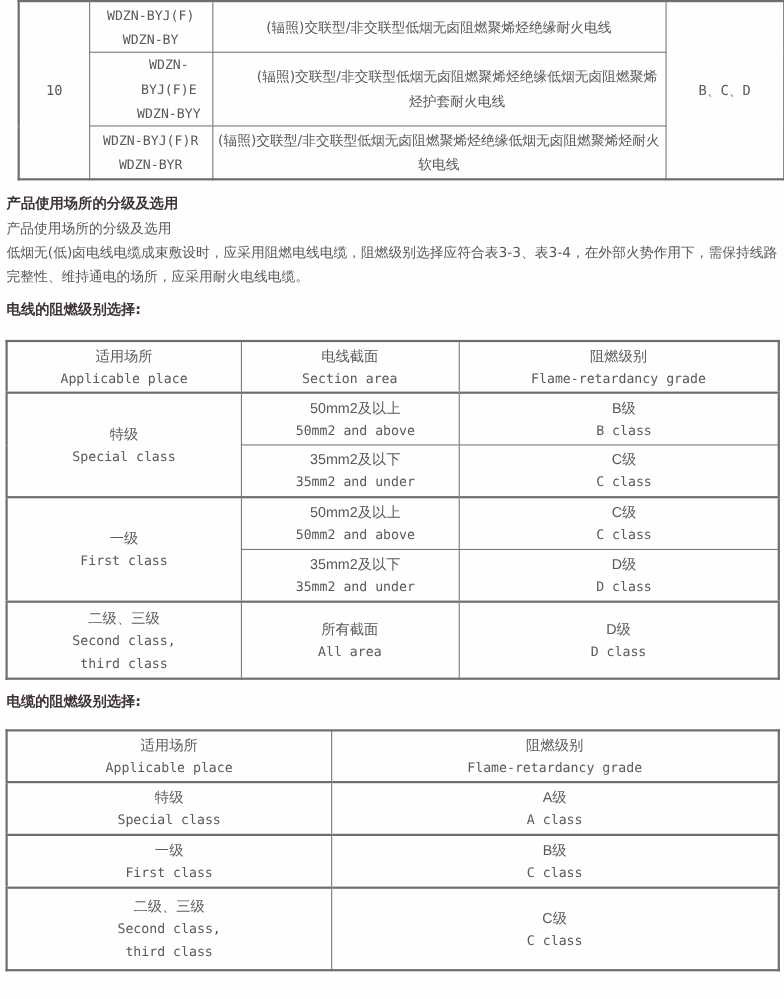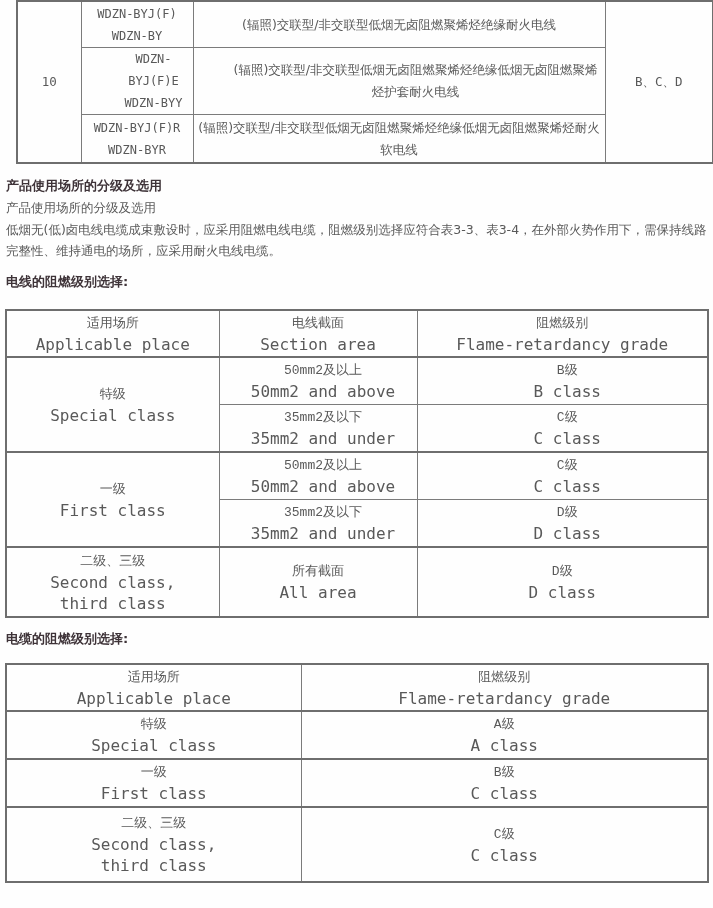--- a/index.html
+++ b/index.html
@@ -2,22 +2,22 @@
 <html><head>
 <meta charset="utf-8">
 <style>
   html,body{margin:0;padding:0;background:#ffffff;}
   .page{
     position:relative;width:713px;height:908px;overflow:hidden;background:#fefefe;
     font-family:"DejaVu Sans",sans-serif;color:#595959;
   }
   table{border-collapse:collapse;table-layout:fixed;background:#fefefe;}
   td{border:1px solid #7b7b7b;text-align:center;vertical-align:middle;padding:0 3px;color:#595959;overflow:hidden;}
-  .zh{font-size:13px;line-height:21px;font-family:Liberation Mono, monospace;}
-  .en{font-size:16px;line-height:21px;font-family:"DejaVu Sans Mono",monospace;}
+  .zh{font-size:13px;line-height:21px;font-family:Liberation Sans, sans-serif;}
+  .en{font-size:12px;line-height:21px;font-family:"DejaVu Sans Mono",monospace;}
   .mono{font-family:"DejaVu Sans Mono",monospace;font-size:12px;line-height:22px;}
 
   
   .t1{margin:0 0 0 16px;width:696px;border:2px solid #6e6e6e;}
   .t1 td{font-size:12.5px;line-height:22px;}
   .t1 .r1{height:45px;} .t1 .r2{height:48px;padding-left:36px;} .t1 .r3{height:47px;}
 
   
   .h1{margin:13px 6px 3px 6px;font-size:13px;font-weight:bold;color:#3e3338;line-height:17px;}
   .p{margin:0 6px 0 6px;font-size:12.5px;line-height:21px;color:#595959;}

